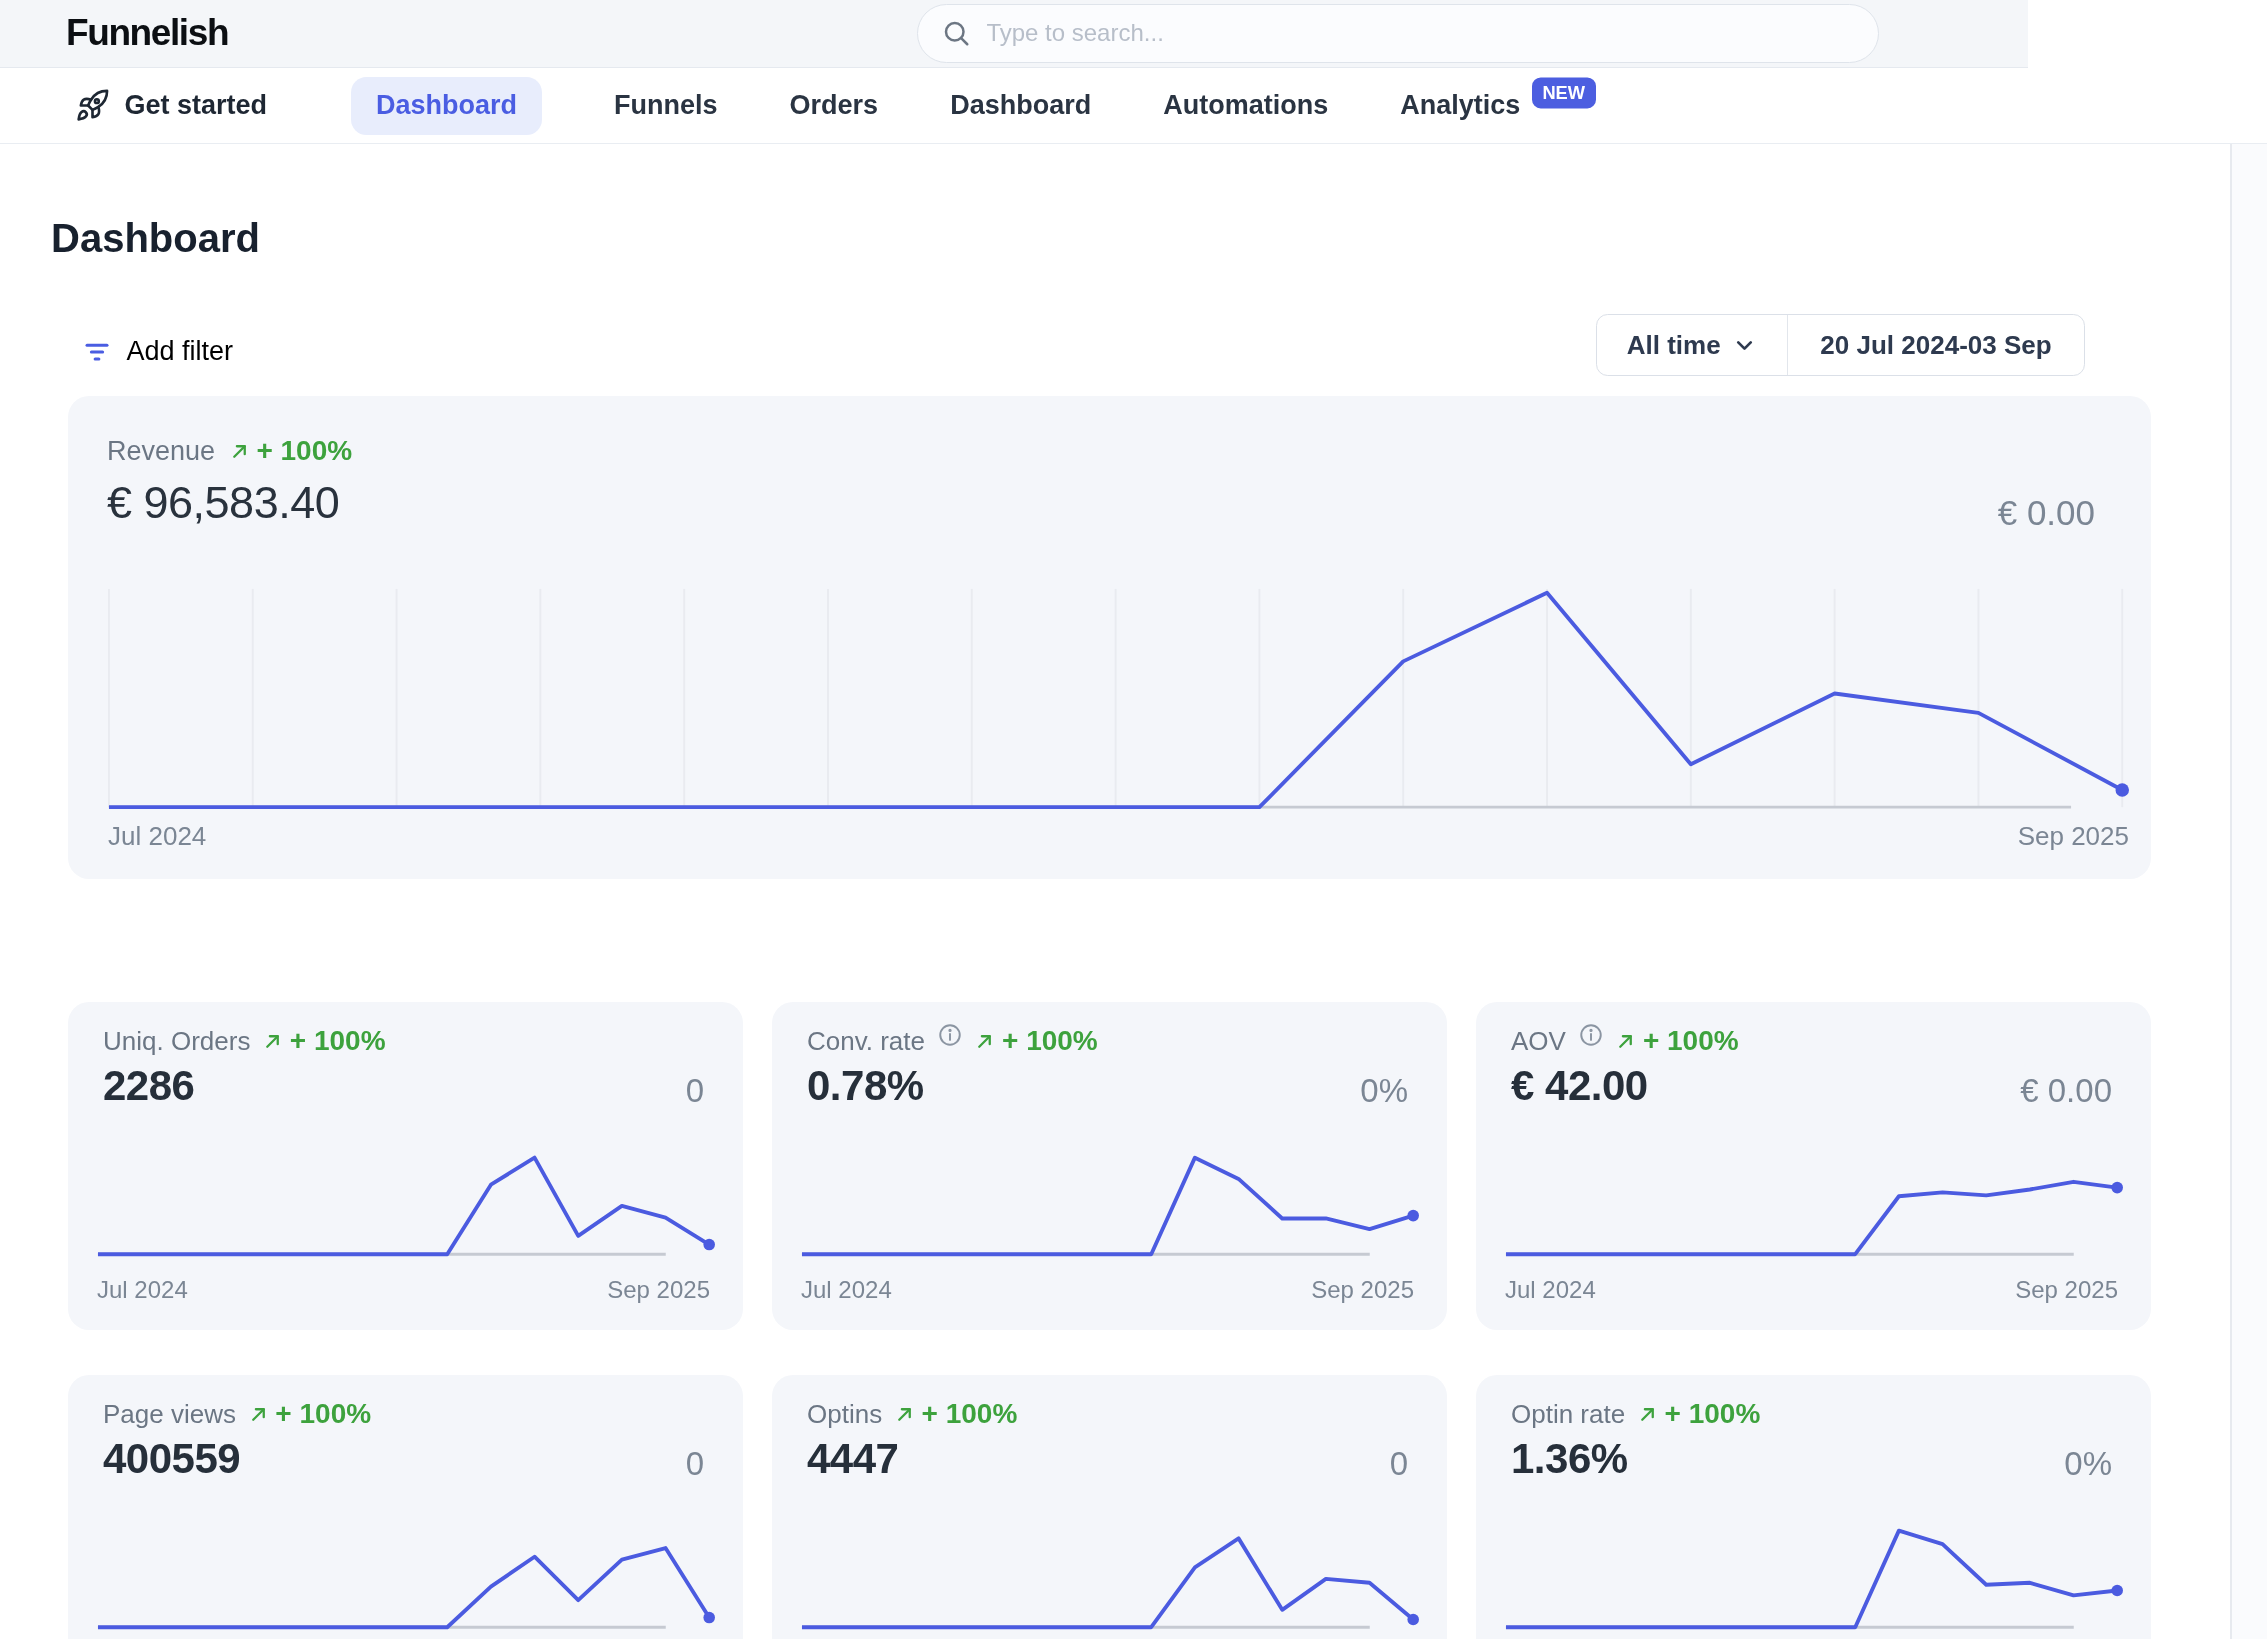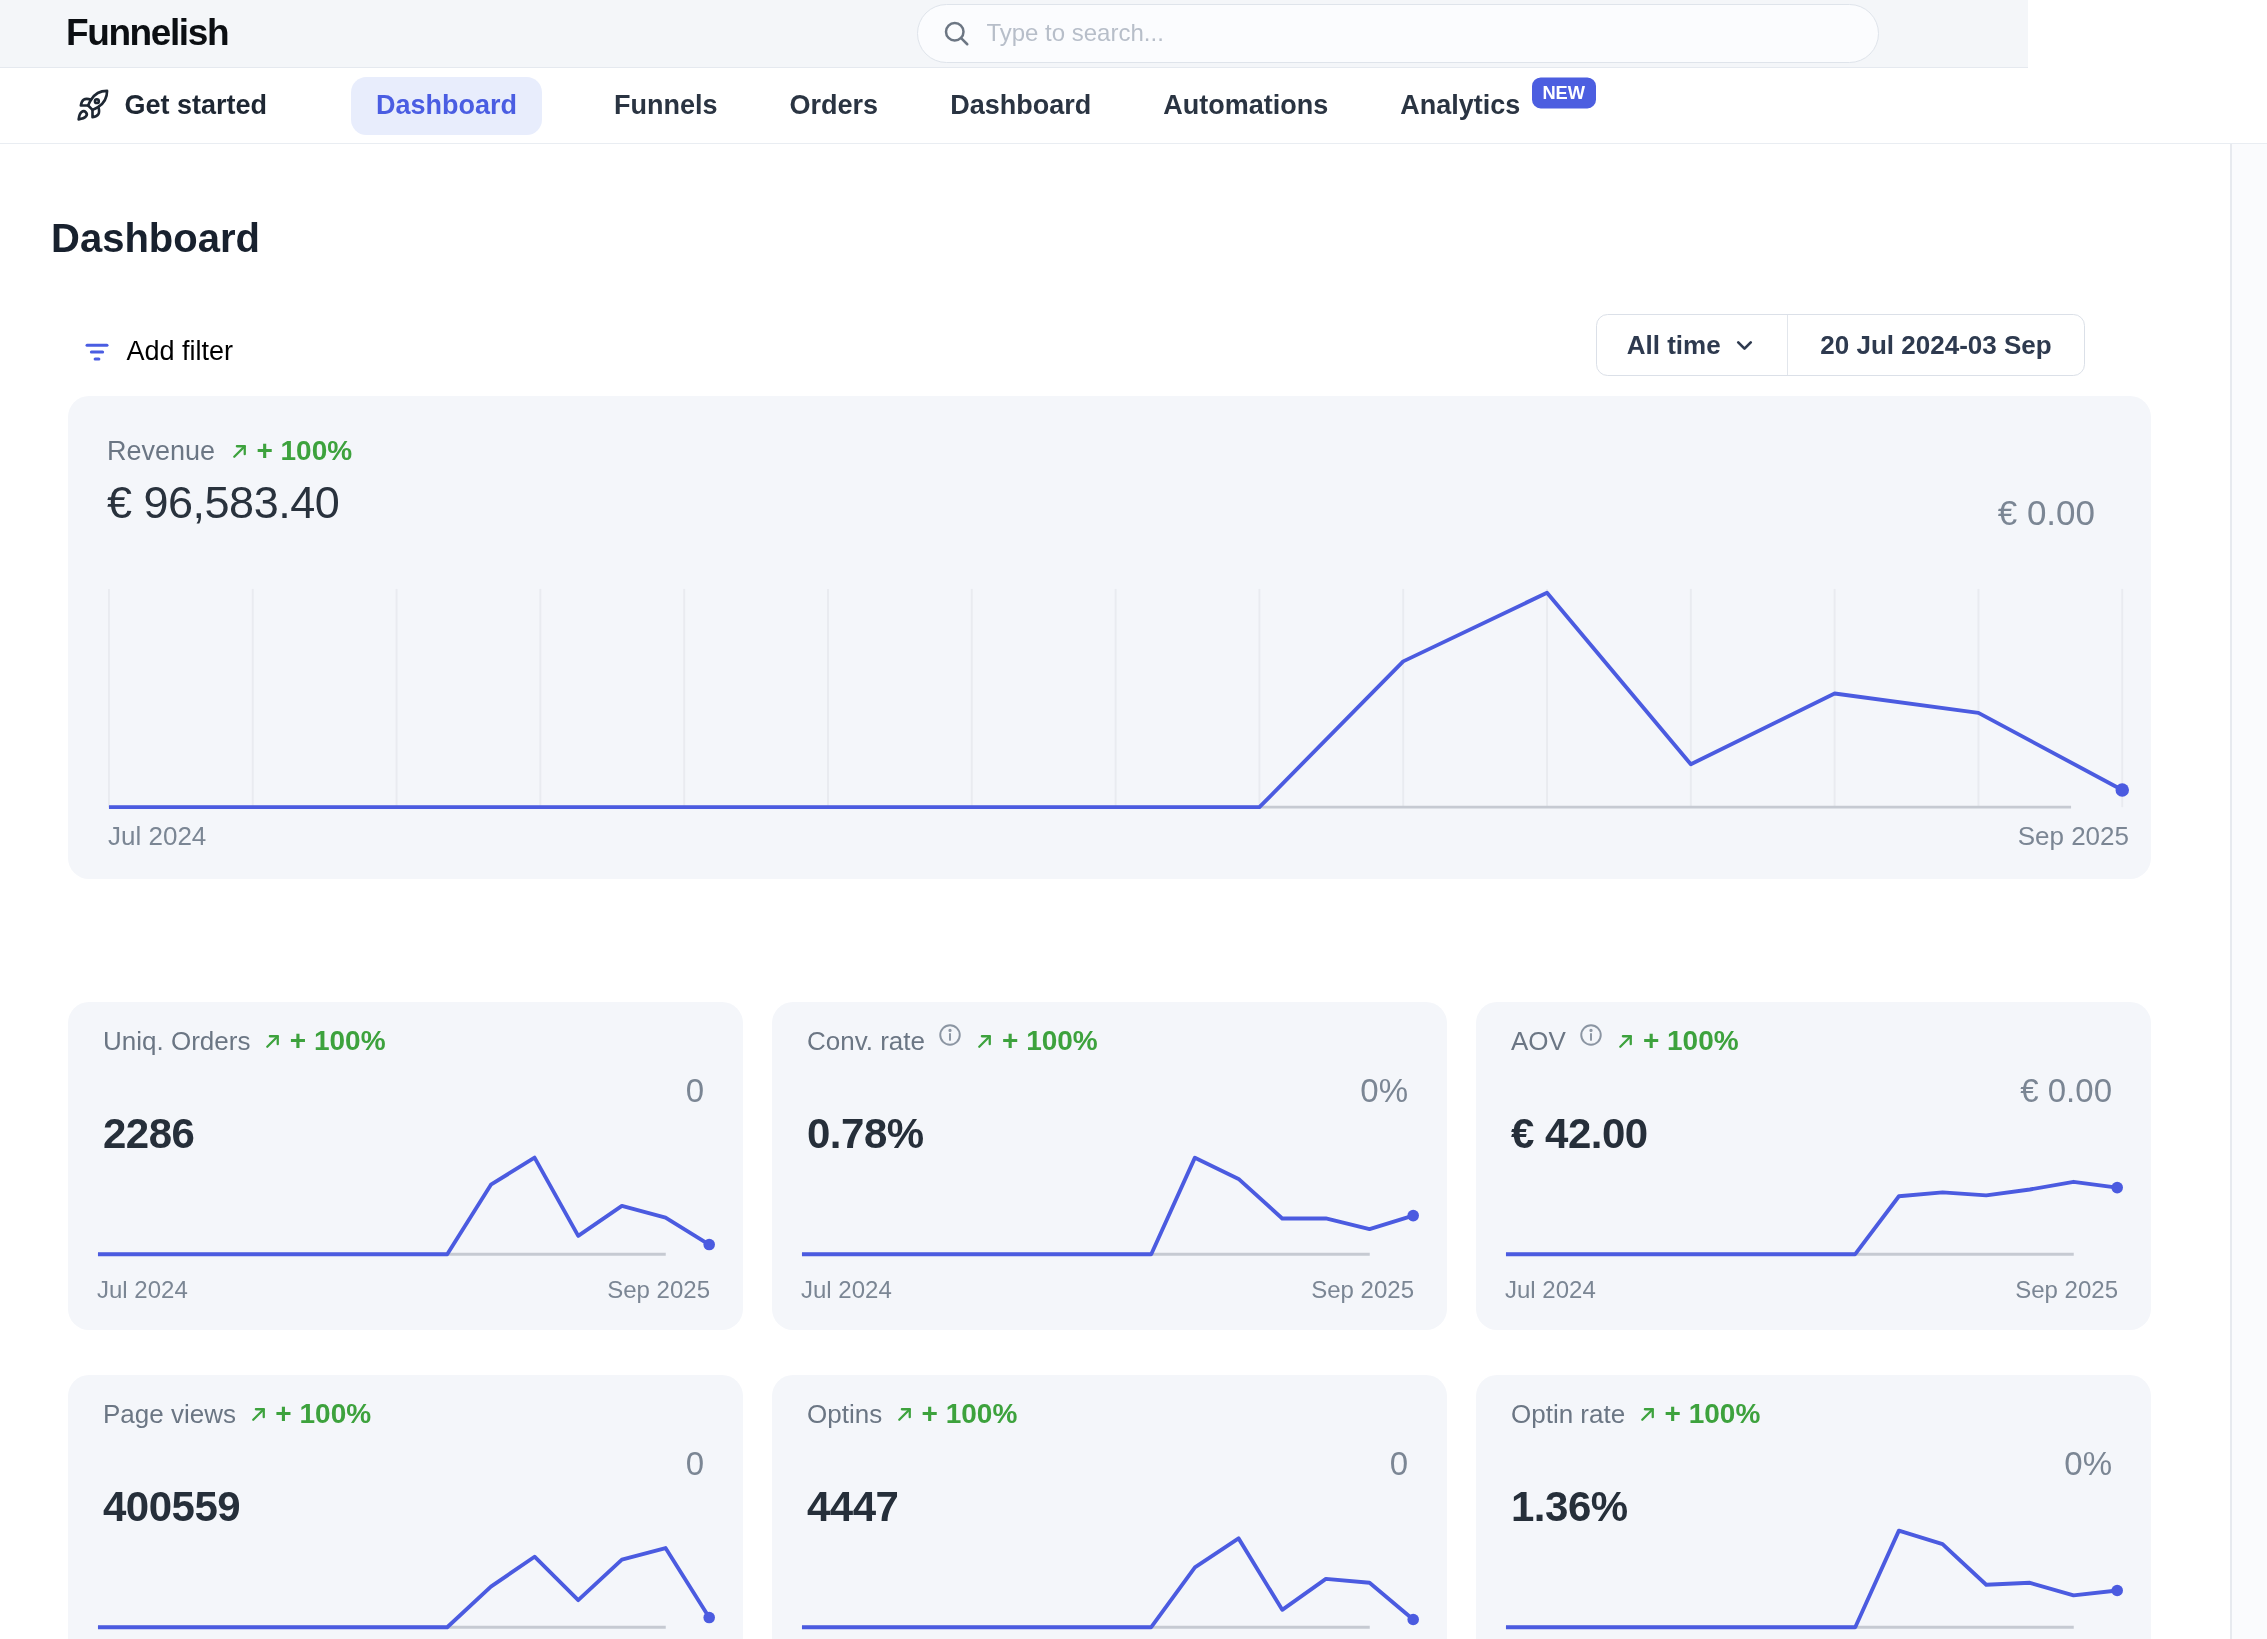--- a/index.html
+++ b/index.html
@@ -69,21 +69,21 @@
                  justify-content:space-between; font-size:26px; color:#7b8694; }
 
   
   .metric-grid { position:absolute; left:68px; top:1002px; width:2083px;
                  display:grid; grid-template-columns:repeat(3,1fr); gap:45px 29px; }
   .mcard { position:relative; height:328px; background:#f4f6fa; border-radius:21px; }
   .mcard .head { position:absolute; left:35px; top:23px; display:flex; align-items:center; gap:11.6px; }
   .mcard .label { font-size:26px; color:#6b7684; }
   .info-icon { width:26px; height:26px; color:#8b95a2; margin-top:-11.6px; cursor:pointer; }
   .mcard .value { position:absolute; left:35px; top:60px; font-size:42px; font-weight:700;
-                  letter-spacing:-0.5px; color:#262f3a;margin-top:48px; }
+                  letter-spacing:-0.5px; color:#262f3a; }
   .mcard .secondary { position:absolute; right:39px; top:70px; font-size:33px; color:#7b8694; }
   .mcard .spark { position:absolute; left:29px; top:143px; }
   .mcard .xlabels { position:absolute; left:29px; right:33px; top:274px; display:flex;
                     justify-content:space-between; font-size:24px; color:#7b8694; }
 </style>
 </head>
 <body>
 
 <div class="page">
 

